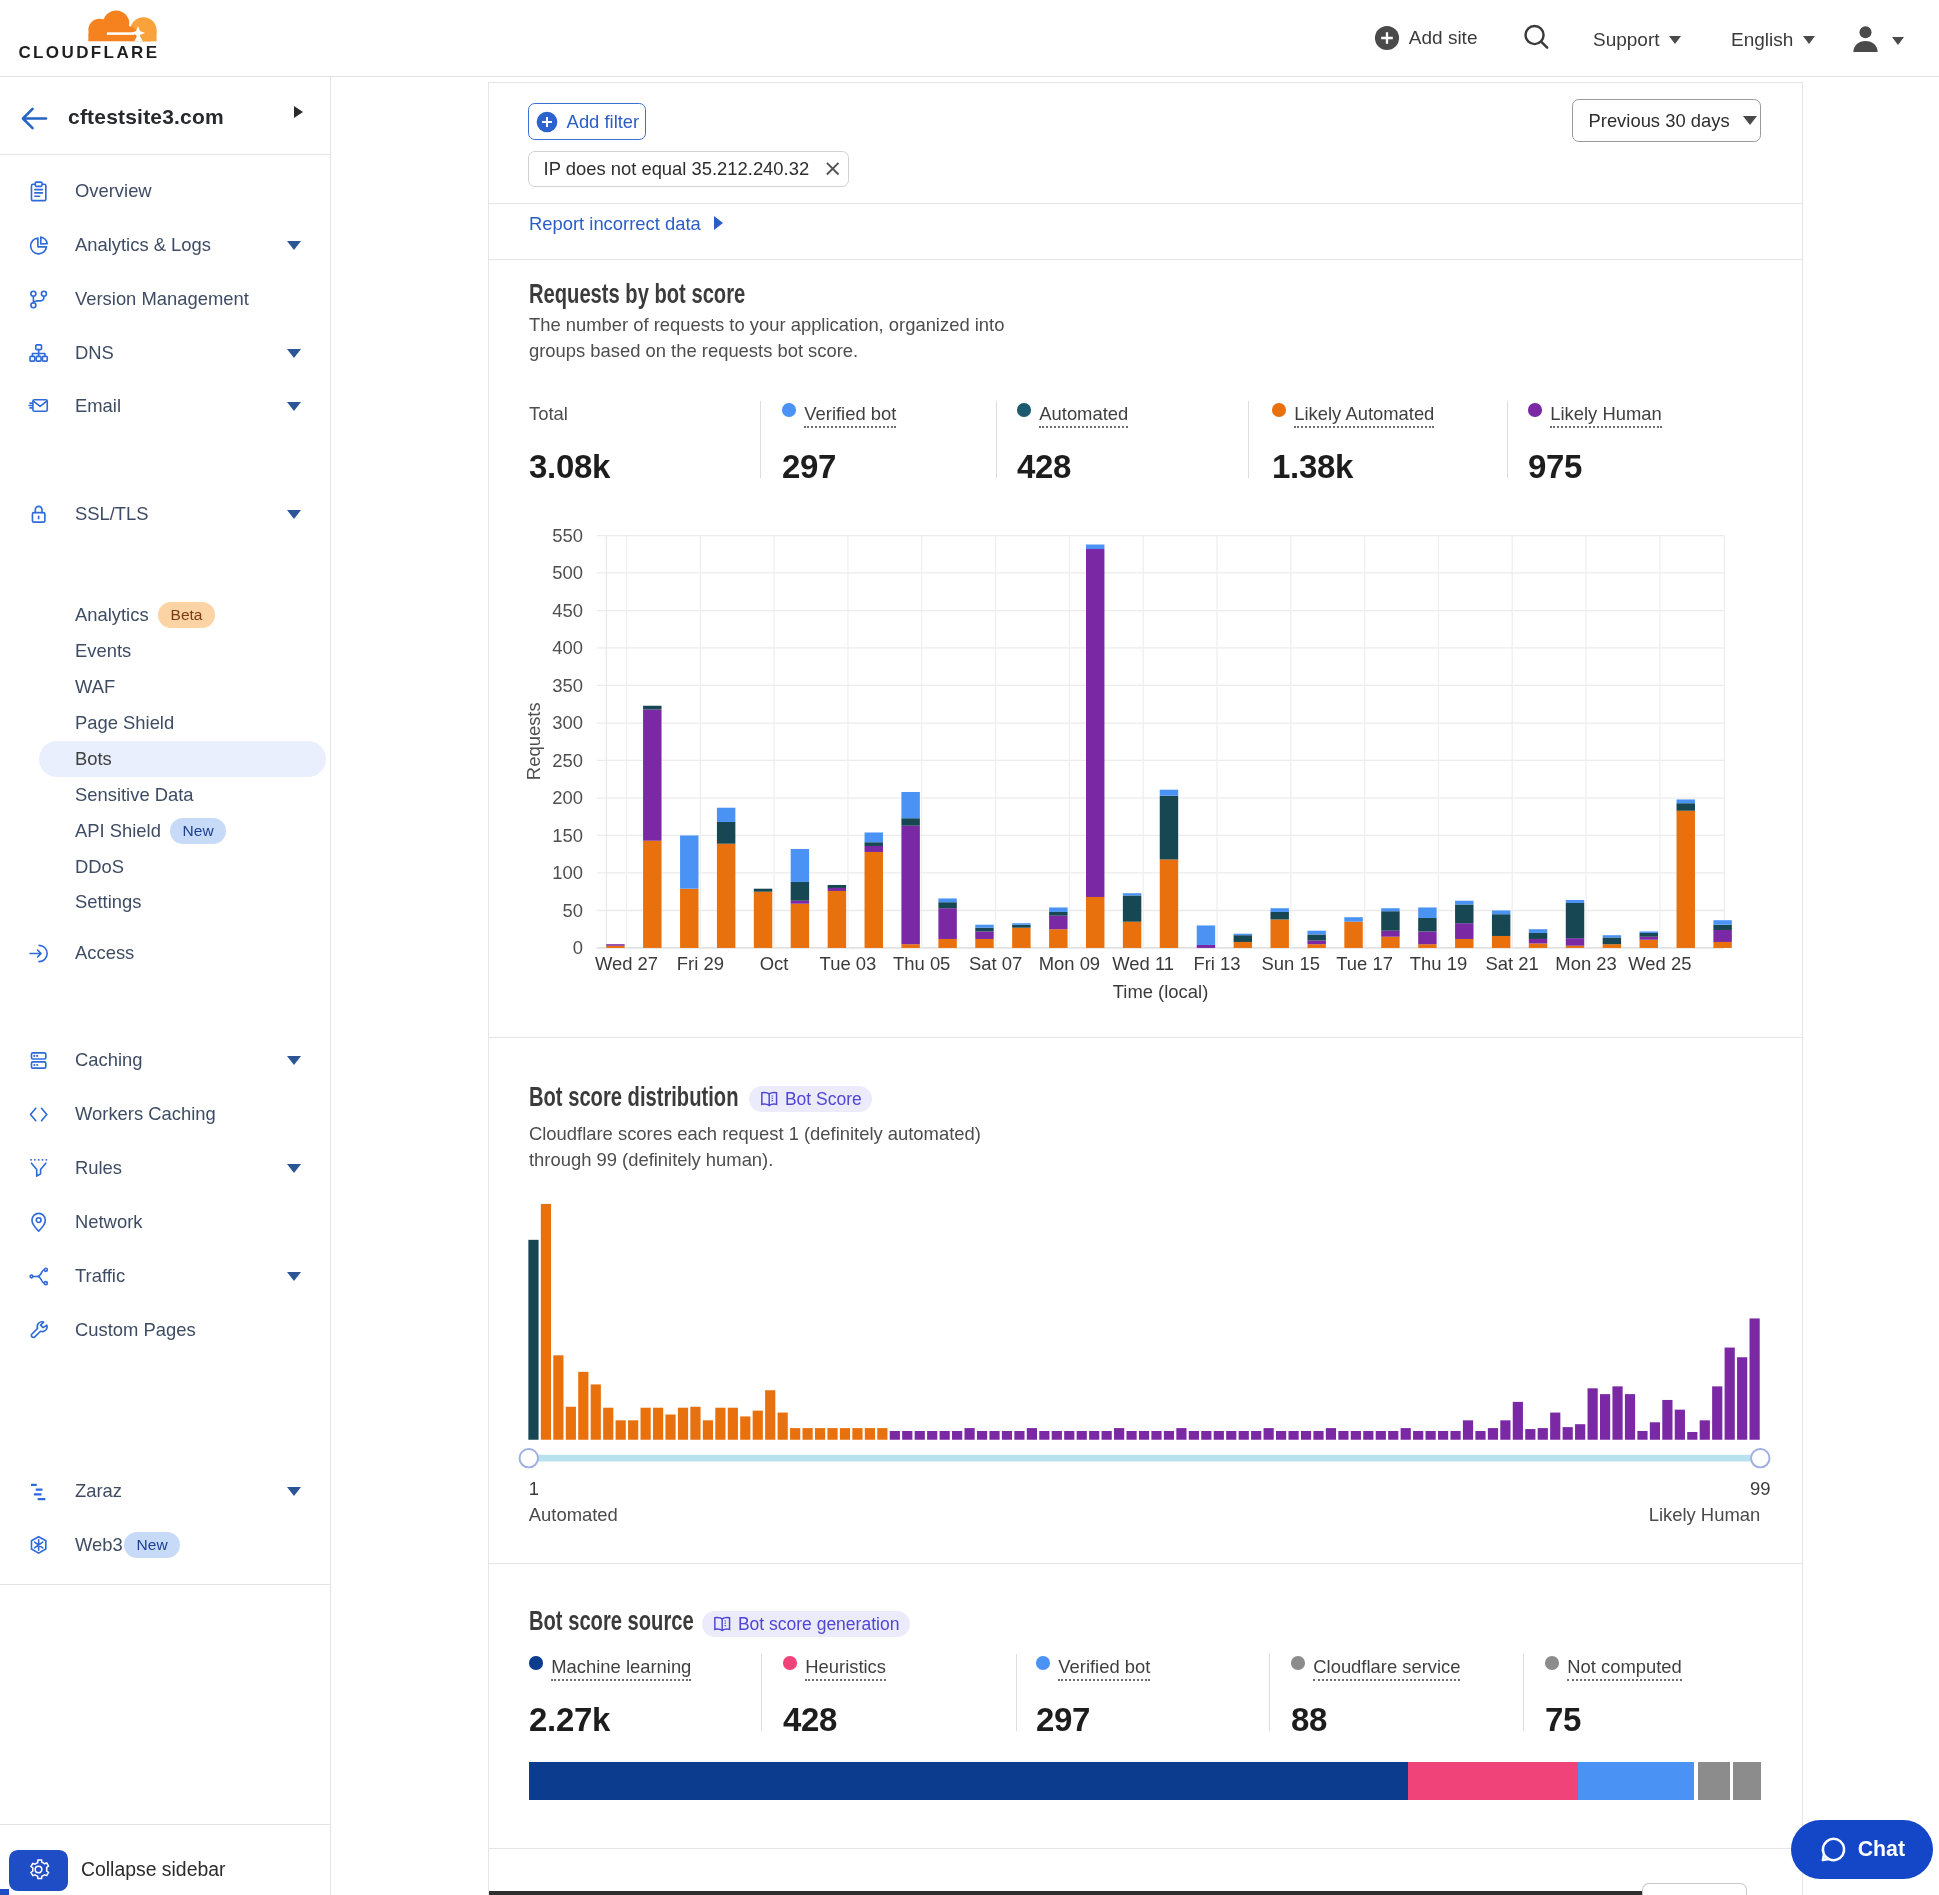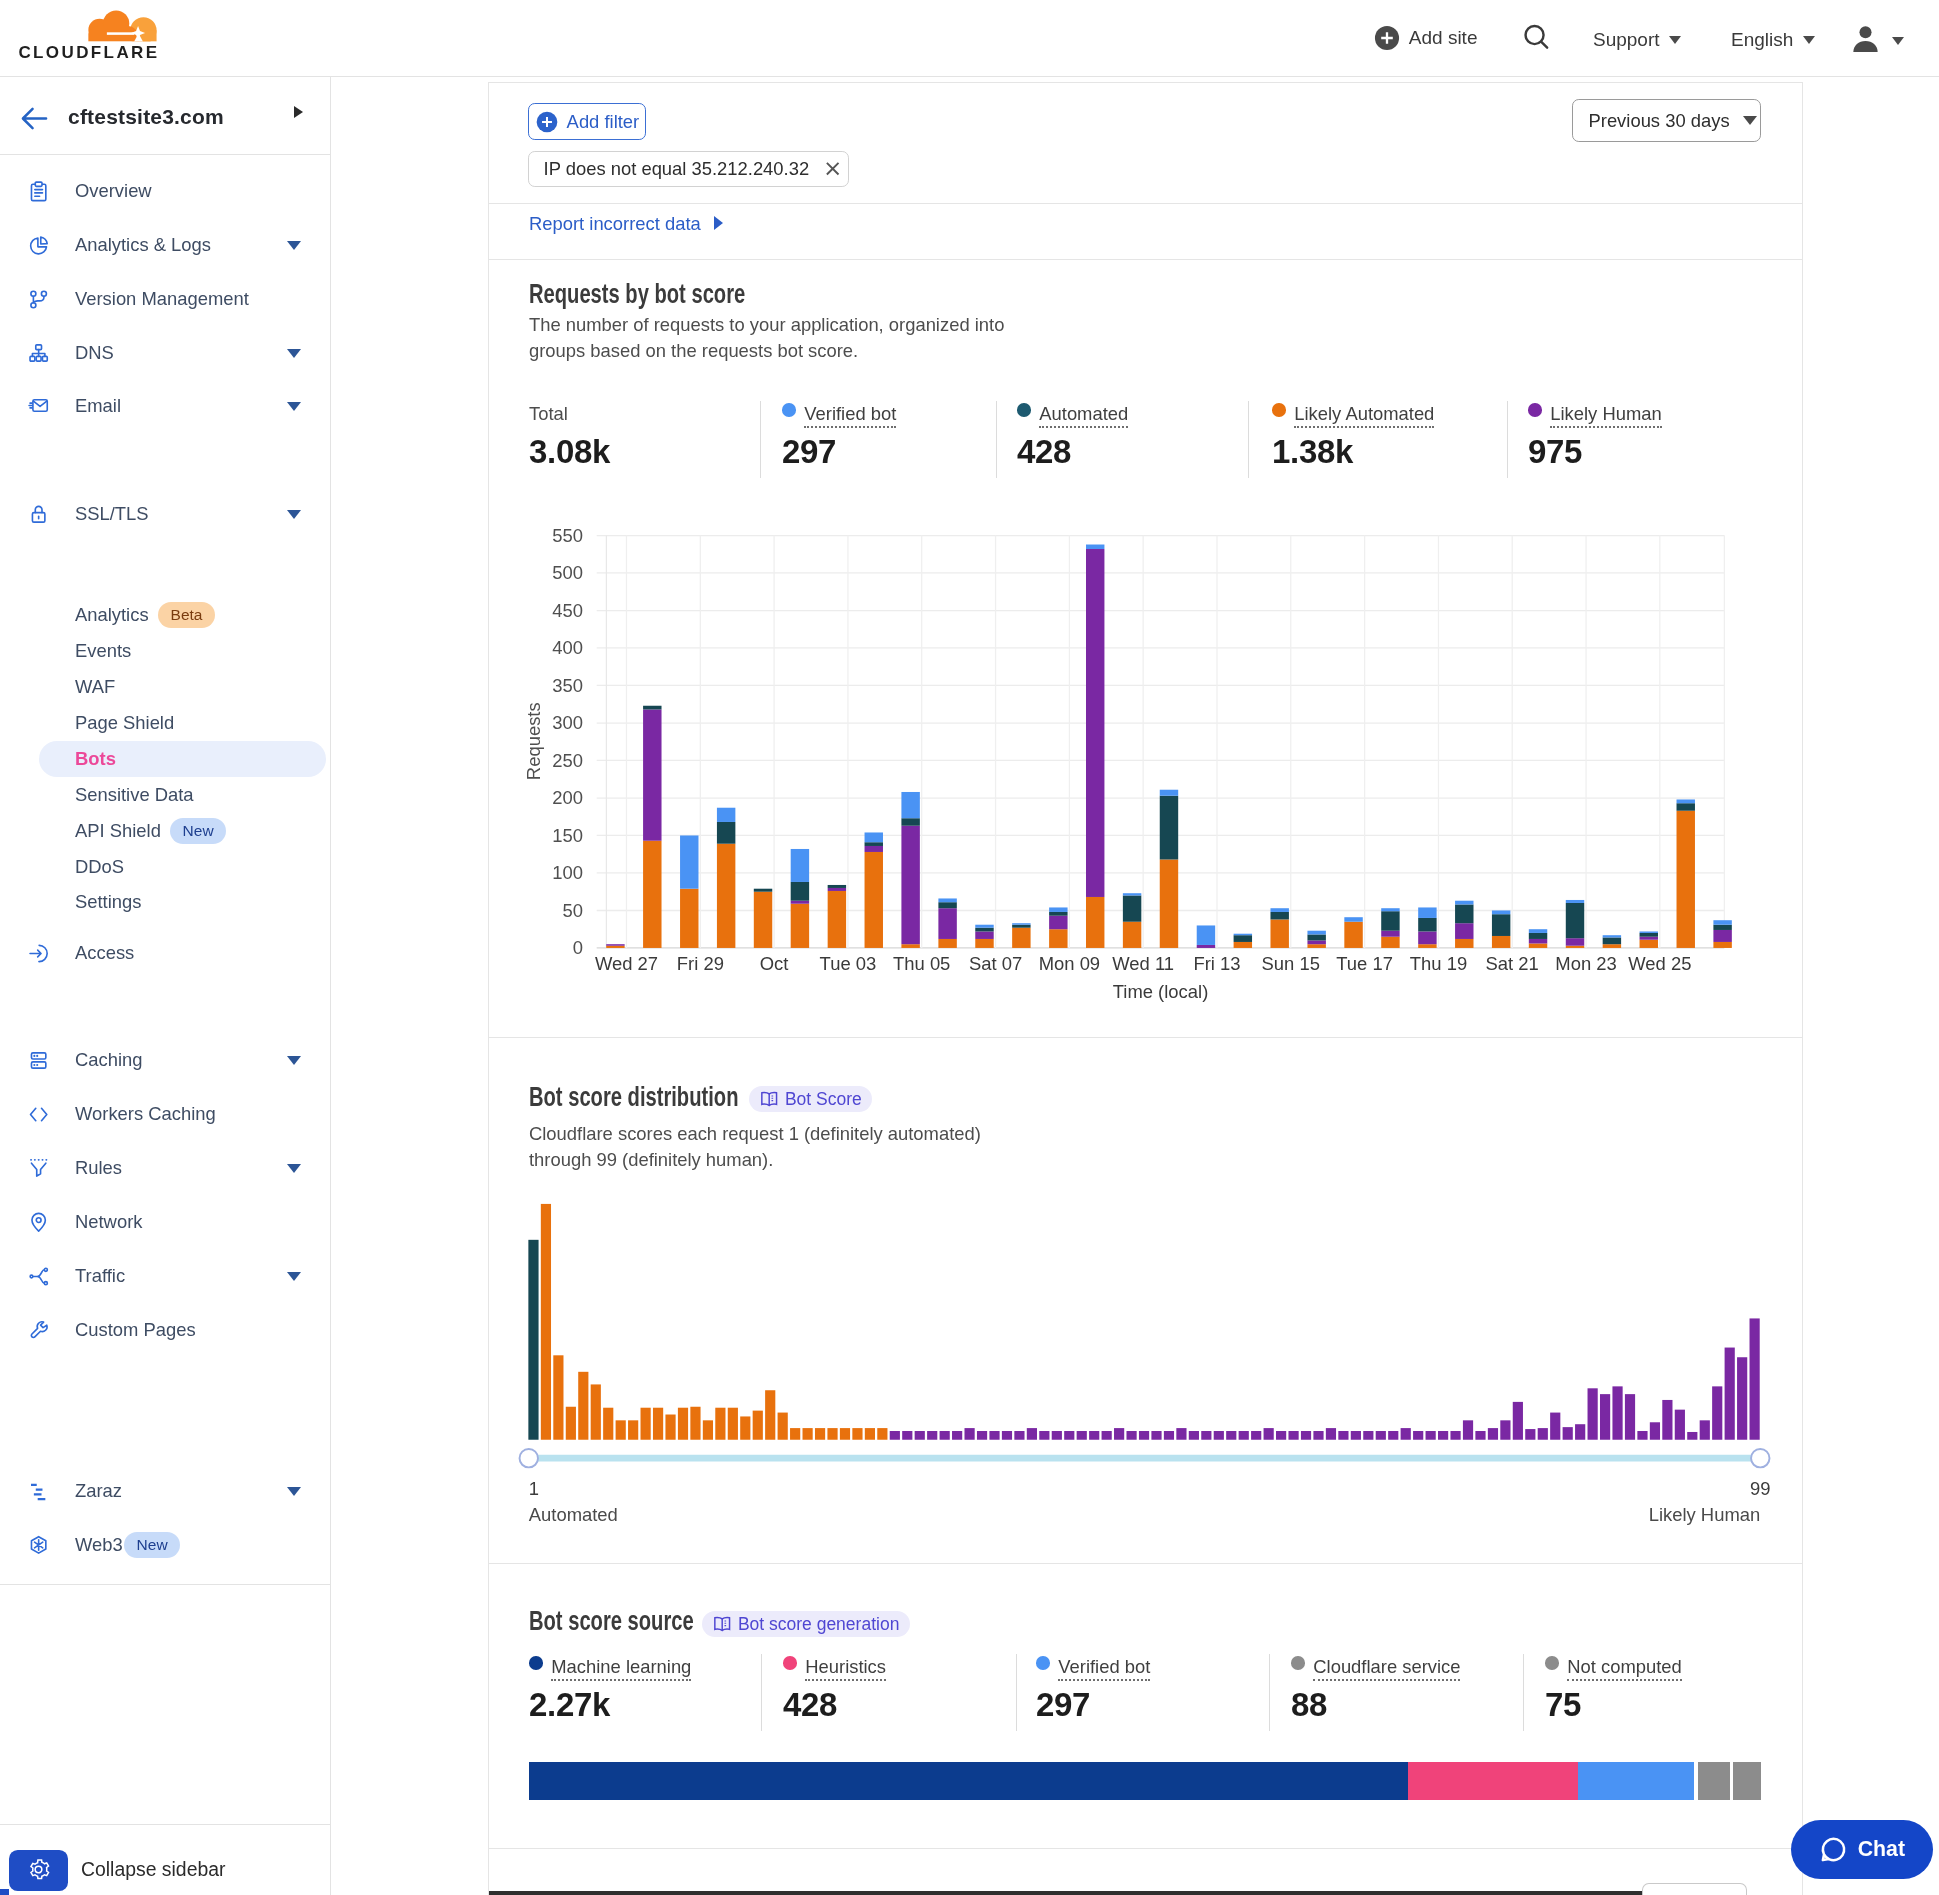--- a/index.html
+++ b/index.html
@@ -12,21 +12,21 @@
 #siterow{position:absolute;left:0;top:77px;width:331px;height:78px;border-bottom:1px solid #e3e3e3}
 #sitename{position:absolute;left:68px;top:105px;font-size:21px;font-weight:700;color:#26292e;letter-spacing:0.2px}
 .mrow{position:absolute;left:0;width:331px;height:54px;display:flex;align-items:center}
 .mico{position:absolute;left:28px;width:21.3px;height:22px}
 .mtxt{position:absolute;left:75px;font-size:18.4px;color:#3e4c63}
 .mcaret{position:absolute;right:30px;width:0;height:0;border-left:7.3px solid transparent;border-right:7.3px solid transparent;border-top:9.2px solid #2c5596}
 .mcaret.up{border-top:none;border-bottom:9.2px solid #b9bdc4}
 .srow{position:absolute;left:0;width:331px;height:36px;display:flex;align-items:center}
 .stxt{position:absolute;left:75px;font-size:18.4px;color:#3e4c63}
 .pill{position:absolute;left:39px;top:0;width:287px;height:36px;background:#e9effc;border-radius:18px}
-.bsel{font-weight:700;color:#ec4899;z-index:2}
+.bsel{font-weight:400;color:#404040;z-index:2}
 .chip{position:absolute;font-size:15.5px;border-radius:13.6px;padding:3.9px 12.6px 4.9px;margin-left:0}
 .chip.beta{left:158px;background:#fbd3a5;color:#7a3c0f}
 .chip.new{left:170px;background:#c7dbf9;color:#1e3f8f}
 .mrow .chip.new{left:124px}
 .card-l{position:absolute;left:488px;top:82px;width:1px;height:1813px;background:#e5e5e5}
 .card-r{position:absolute;left:1802px;top:82px;width:1px;height:1813px;background:#e5e5e5}
 .card-t{position:absolute;left:488px;top:82px;width:1314px;height:1px;background:#e5e5e5}
 .hdiv{position:absolute;left:489px;width:1313px;height:1px;background:#e5e5e5}
 .btn-addf{position:absolute;left:528px;top:103px;width:118px;height:37px;border:1.5px solid #3b6fd4;border-radius:6.8px;display:flex;align-items:center;justify-content:center;color:#2b5dc7;font-size:18.4px}
 .fchip{position:absolute;left:528px;top:151px;width:321px;height:36px;border:1.5px solid #d2d2d2;border-radius:6.8px;display:flex;align-items:center;padding-left:14.6px;font-size:18.4px;color:#2e2e2e}
@@ -35,21 +35,21 @@
 .report{position:absolute;left:529px;top:213px;font-size:18.4px;color:#2b5dc7;font-weight:400}
 .rcaret{display:inline-block;width:0;height:0;border-top:7.3px solid transparent;border-bottom:7.3px solid transparent;border-left:9.7px solid #2b5dc7;margin-left:13.6px}
 h2{position:absolute;font-size:28px;font-weight:700;color:#3b3b3b;transform:scaleX(.72);transform-origin:0 0;white-space:nowrap}
 .desc{position:absolute;font-size:18.4px;color:#4d4d4d;line-height:26px}
 .vsep{position:absolute;width:1px;background:#dcdcdc}
 .stat{position:absolute}
 .stat .srow1{display:flex;align-items:flex-start;height:23px}
 .dot{width:13.6px;height:13.6px;border-radius:6.8px;margin-right:8.7px;flex:0 0 auto}
 .dlbl{font-size:18.4px;color:#3f3f3f;border-bottom:2.9px dotted #6e6e6e;padding-bottom:1px}
 .dlbl.plain{border-bottom:none;color:#4d4d4d}
-.sval{font-size:33px;font-weight:700;color:#1d1d1d;margin-top:7px;letter-spacing:-0.3px}
+.sval{font-size:33px;font-weight:700;color:#1d1d1d;margin-top:22px;letter-spacing:-0.3px}
 .hchip{position:absolute;height:26px;background:#ecebfb;color:#4f46d2;font-size:17.5px;border-radius:13.6px;display:flex;align-items:center;padding:0 10.7px;gap:6.8px}
 #chat{position:absolute;left:1791px;top:1820px;width:142px;height:59px;background:#1446c8;border-radius:30px;color:#fff;font-size:21.3px;font-weight:700;display:flex;align-items:center;justify-content:center;gap:9.7px}
 #darkstrip{position:absolute;left:489px;top:1891px;width:1250px;height:3.9px;background:#2f2f2f}
 #partialbtn{position:absolute;left:1642px;top:1883px;width:105px;height:12.6px;border:1.5px solid #c9c9c9;border-bottom:none;border-radius:6.8px 6.8px 0 0;background:#fff}
 </style></head>
 <body>
 <div id="page">
 <div id="topbar"></div>
 
 <svg class="abs" style="left:83px;top:3.9px" width="76" height="43" viewBox="0 0 78 44">

